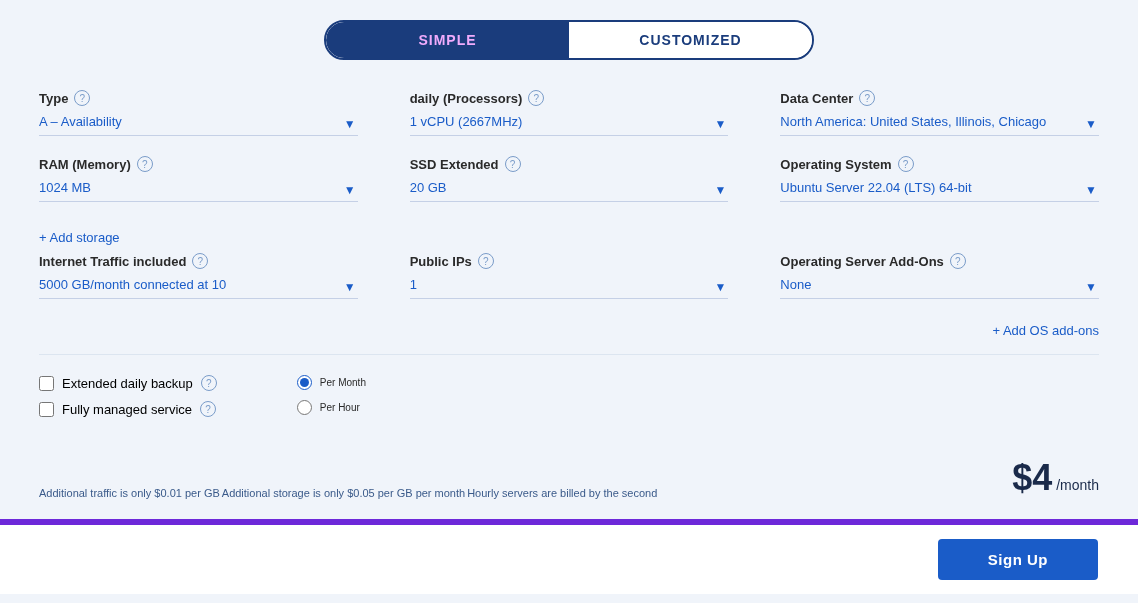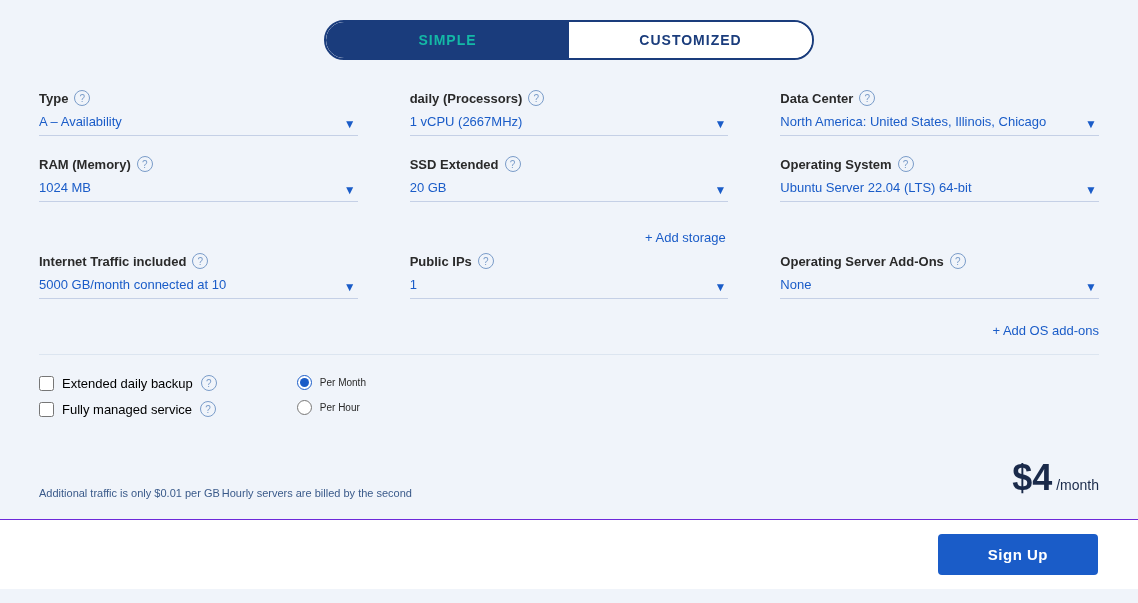--- a/index.html
+++ b/index.html
@@ -37,21 +37,21 @@
       border: none;
       background: transparent;
       font-size: 14px;
       font-weight: 700;
       letter-spacing: 1px;
       cursor: pointer;
       text-transform: uppercase;
     }
     .toggle-btn.active {
       background: #1a3c7c;
-      color: #14b8a6;
+      color: #f0abfc;
       border-radius: 48px 0 0 48px;
     }
     .toggle-btn.inactive {
       background: #fff;
       color: #1a3c7c;
       border-radius: 0 48px 48px 0;
     }
 
     
     .form-area {
@@ -229,21 +229,21 @@
       color: #1a2a4a;
     }
 
     
     .signup-btn-wrapper {
       width: 1138px;
       background: #fff;
       display: flex;
       justify-content: flex-end;
       padding: 14px 40px;
-      border-top: 1px solid #6d28d9;
+      border-top: 6px solid #6d28d9;
       margin-top: 20px;
     }
     .signup-btn {
       background: #1a5cc8;
       color: #fff;
       border: none;
       border-radius: 4px;
       padding: 12px 50px;
       font-size: 15px;
       font-weight: 700;
@@ -354,21 +354,21 @@
           </select>
           <span class="select-arrow">▼</span>
         </div>
       </div>
     </div>
 
     <div class="add-storage-row" style="grid-column:2; margin-bottom:8px; padding-right: calc(33.33% + 20px);">
       
     </div>
     <div style="display:flex; justify-content: center; margin-bottom: 8px;">
-      <div style="width:1060px; display:flex; justify-content: flex-end; padding-right: calc(33.33% + 20px);">
+      <div style="width:1060px; display:flex; justify-content: flex-start; padding-right: calc(33.33% + 20px);">
         <a class="add-storage-link">+ Add storage</a>
       </div>
     </div>
 
     <div class="form-row">
 
       <div class="form-group">
         <div class="form-group-label-row">
           <span class="form-group-label">Internet Traffic included</span>
           <div class="help-icon">?</div>
@@ -443,20 +443,21 @@
           <label for="per-hour" class="radio-label">Per Hour</label>
         </div>
       </div>
     </div>
 
   </div>
 
   <div class="footer-area">
     <div class="info-text">
       <span>Additional traffic is only $0.01 per GB</span>
+      <span>Additional storage is only $0.05 per GB per month</span>
       <span>Hourly servers are billed by the second</span>
     </div>
     <div class="price-block">
       <span class="price-value">$4</span>
       <span class="price-period">/month</span>
     </div>
   </div>
 
   <div class="signup-btn-wrapper">
     <button class="signup-btn">Sign Up</button>

